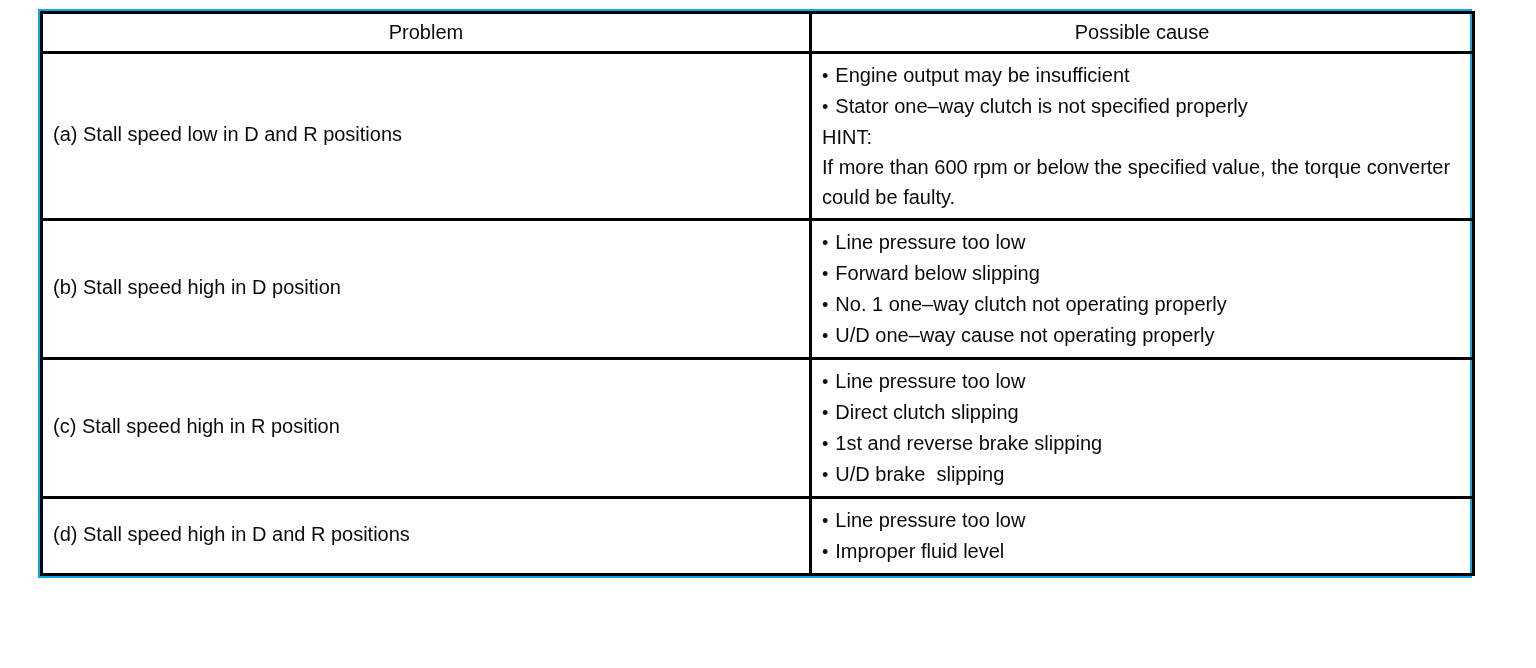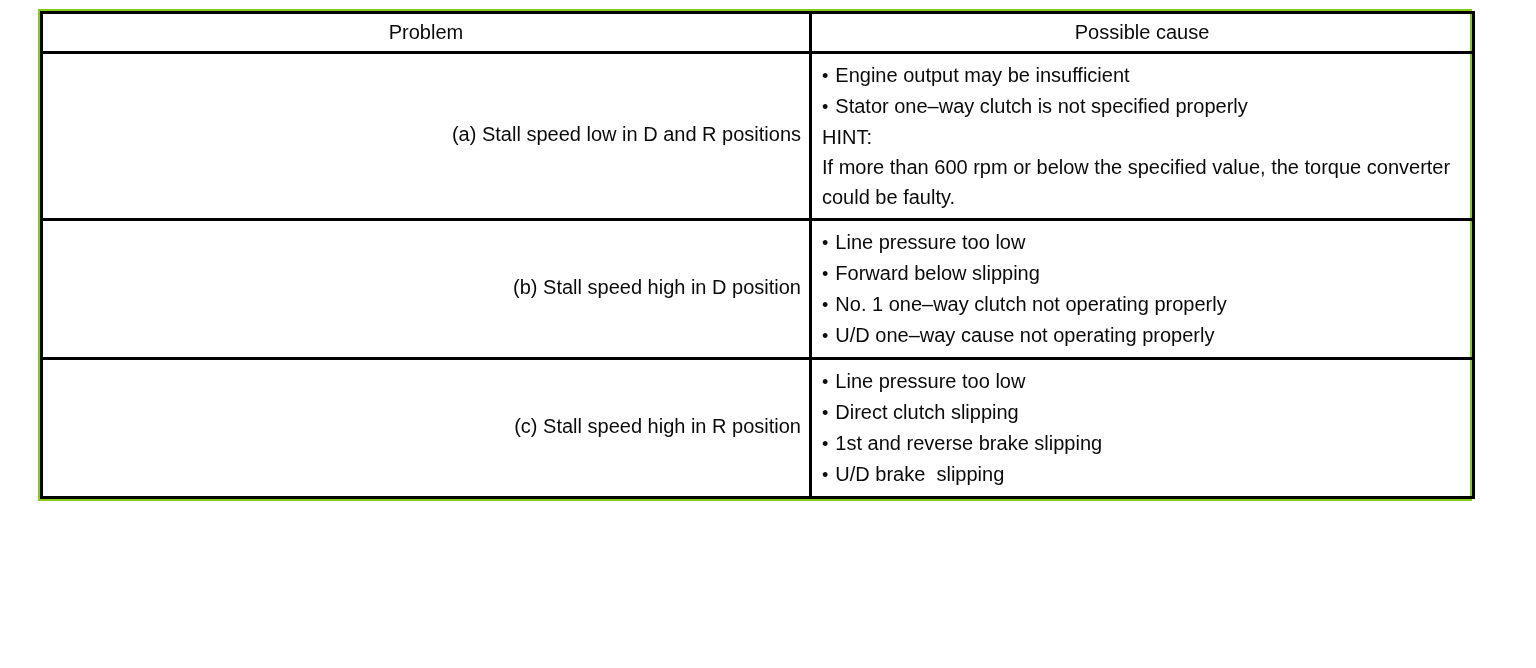--- a/index.html
+++ b/index.html
@@ -11,35 +11,35 @@
     background: #ffffff;
     font-family: "Liberation Sans", sans-serif;
     color: #0b0b0b;
     overflow: hidden;
   }
   .tbl-wrap {
     position: absolute;
     left: 38px;
     top: 9px;
     width: 1434px;
-    border: 2px solid #84cc16;
+    border: 2px solid #0ea5e9;
   }
   table.trouble {
     border-collapse: collapse;
     table-layout: fixed;
     width: 100%;
   }
   table.trouble td, table.trouble th {
     border: 3px solid #000;
     font-weight: normal;
     font-size: 20px;
     vertical-align: middle;
   }
   tr.hdr th { height: 40px; text-align: center; padding: 2px 4px; }
-  td.problem-cell { padding: 0 8px 4px 10px; text-align: right; }
+  td.problem-cell { padding: 0 8px 4px 10px; }
   td.cause-cell  { padding: 6px 10px 6px 10px; }
   tr.row-a td { height: 166px; }
   tr.row-b td { height: 134px; }
   tr.row-c td { height: 135px; }
   tr.row-d td { height: 67px; }
   .line { line-height: 30px; white-space: pre-wrap; }
   .bullet-line { display: flex; align-items: baseline; }
   .bullet { flex: 0 0 auto; margin-right: 7px; font-size: 18px; }
   .hint-label { font-weight: normal; }
 </style>
@@ -108,16 +108,29 @@
           </div>
           <div class="line bullet-line">
             <span class="bullet">•</span><span>1st and reverse brake slipping</span>
           </div>
           <div class="line bullet-line">
             <span class="bullet">•</span><span>U/D brake  slipping</span>
           </div>
         </td>
       </tr>
 
+      <tr class="row-d">
+        <td class="problem-cell">
+          <div class="line">(d) Stall speed high in D and R positions</div>
+        </td>
+        <td class="cause-cell">
+          <div class="line bullet-line">
+            <span class="bullet">•</span><span>Line pressure too low</span>
+          </div>
+          <div class="line bullet-line">
+            <span class="bullet">•</span><span>Improper fluid level</span>
+          </div>
+        </td>
+      </tr>
     </tbody>
       </table>
   </div>
 </div>
 
 </body></html>

